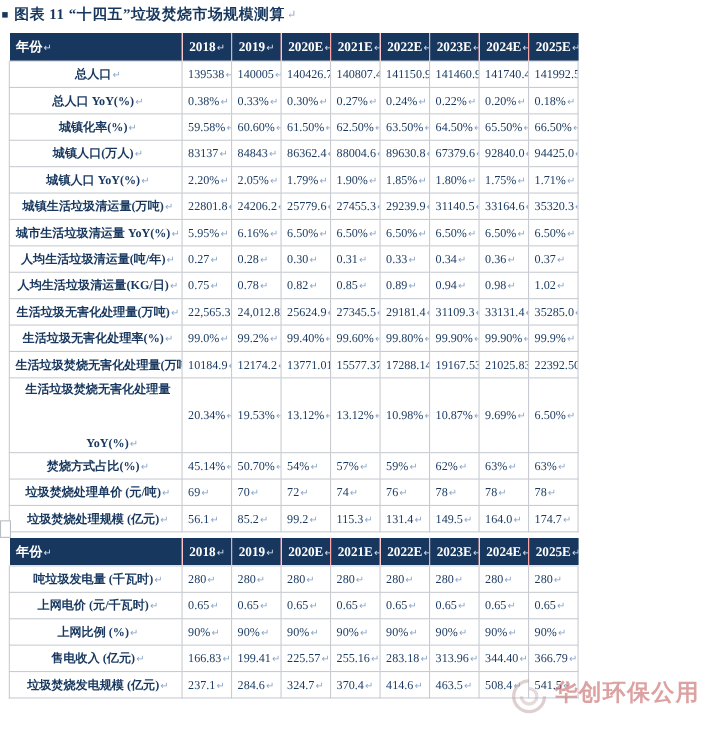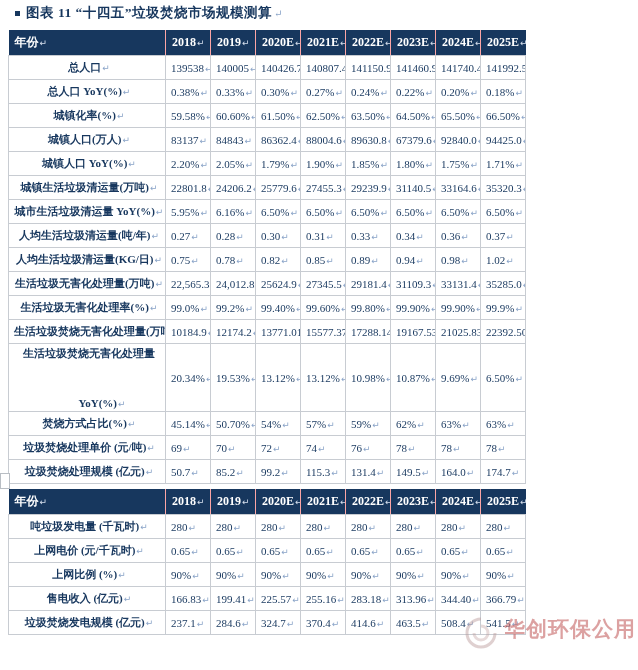--- a/index.html
+++ b/index.html
@@ -3,21 +3,21 @@
 <meta charset="utf-8">
 <style>
   html,body{margin:0;padding:0;}
   body{
     width:638px;height:670px;position:relative;overflow:hidden;background:#ffffff;
     font-family:"Liberation Serif","DejaVu Serif",serif;
   }
   .page{position:absolute;inset:0;}
   
   .figure-title{
-    position:absolute;left:15px;top:4px;display:flex;align-items:center;
+    position:absolute;left:2px;top:4px;display:flex;align-items:center;
     color:#17375e;font-weight:bold;font-size:13.5px;letter-spacing:0.5px;
   }
   .bullet{width:5px;height:5px;background:#17375e;display:inline-block;margin-right:6px;flex:0 0 auto;}
   
   table.dtable{
     position:absolute;left:8px;width:518px;border-collapse:collapse;table-layout:fixed;
   }
   #t1{top:30px;}
   #t2{top:489px;}
   th{
@@ -255,21 +255,21 @@
           <td class="val"><span>70</span><span class="pmark">↵</span></td>
           <td class="val"><span>72</span><span class="pmark">↵</span></td>
           <td class="val"><span>74</span><span class="pmark">↵</span></td>
           <td class="val"><span>76</span><span class="pmark">↵</span></td>
           <td class="val"><span>78</span><span class="pmark">↵</span></td>
           <td class="val"><span>78</span><span class="pmark">↵</span></td>
           <td class="val"><span>78</span><span class="pmark">↵</span></td>
         </tr>
         <tr>
           <td class="label"><span>垃圾焚烧处理规模 (亿元)</span><span class="pmark">↵</span></td>
-          <td class="val"><span>50.7</span><span class="pmark">↵</span></td>
+          <td class="val"><span>56.1</span><span class="pmark">↵</span></td>
           <td class="val"><span>85.2</span><span class="pmark">↵</span></td>
           <td class="val"><span>99.2</span><span class="pmark">↵</span></td>
           <td class="val"><span>115.3</span><span class="pmark">↵</span></td>
           <td class="val"><span>131.4</span><span class="pmark">↵</span></td>
           <td class="val"><span>149.5</span><span class="pmark">↵</span></td>
           <td class="val"><span>164.0</span><span class="pmark">↵</span></td>
           <td class="val"><span>174.7</span><span class="pmark">↵</span></td>
         </tr>
       </tbody>
     </table>

